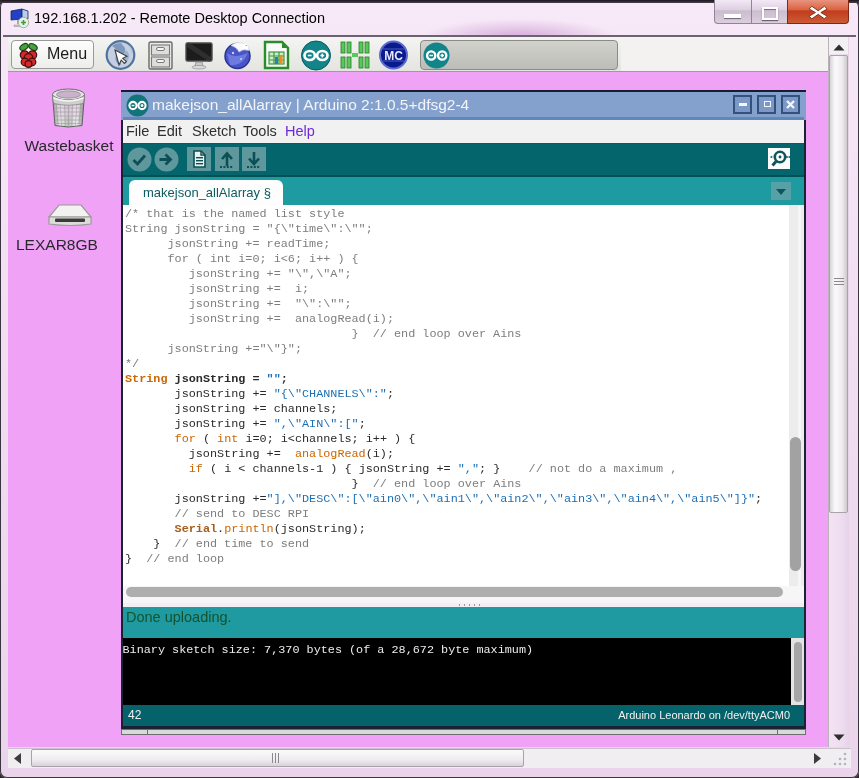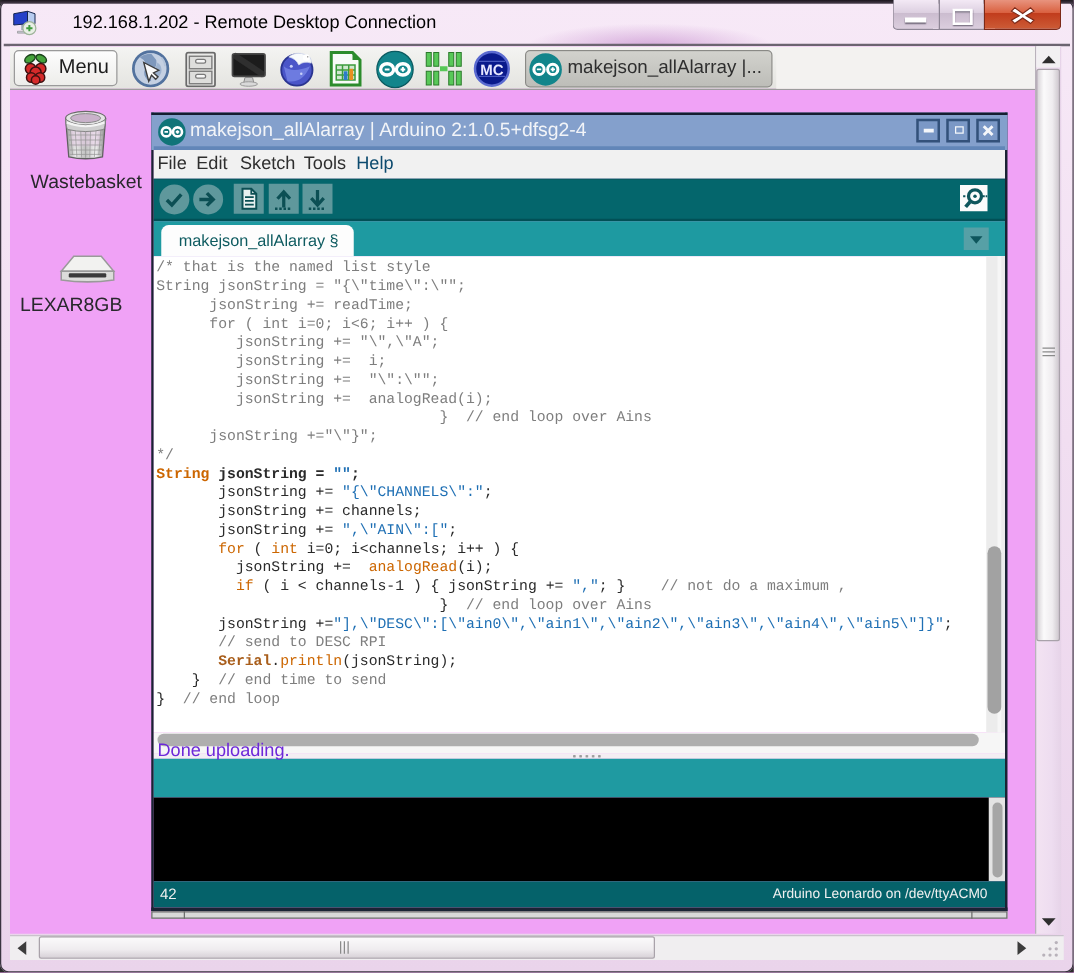--- a/index.html
+++ b/index.html
@@ -20,21 +20,21 @@
 
 <svg class="abs" style="left:9px;top:8px" width="22" height="22" viewBox="0 0 22 22">
   <polygon points="2,3 13,1 13,11 2,12" fill="#2440c8" stroke="#16264f" stroke-width="0.8"></polygon>
   <polygon points="13,1 19,3 19,11 13,11" fill="#b8ccf0" stroke="#16264f" stroke-width="0.8"></polygon>
   <rect x="8" y="12" width="3" height="4" fill="#9aa6b8"></rect>
   <path d="M5 17 L14 17 L14 18.5 L5 18.5 Z" fill="#c8ccd4" stroke="#888" stroke-width="0.5"></path>
   <circle cx="14.5" cy="14.5" r="5.2" fill="#e9efe6" stroke="#9eb39a" stroke-width="1"></circle>
   <path d="M12 14.5 L17 14.5 M14.5 12 L14.5 17" stroke="#3f9c3f" stroke-width="1.6"></path>
 </svg>
 
-<div class="abs" style="left:34px;top:10px;font-size:14.5px;color:#000;margin-left:24px;">192.168.1.202 - Remote Desktop Connection</div>
+<div class="abs" style="left:34px;top:10px;font-size:14.5px;color:#000;">192.168.1.202 - Remote Desktop Connection</div>
 
 <div class="abs" style="left:714px;top:0;width:38px;height:24px;background:linear-gradient(180deg,#f3e9f5,#dccfe0 45%,#cbbccf 46%,#dbcede);border:1px solid #8e8696;border-top:none;border-radius:0 0 0 4px;box-sizing:border-box;"></div>
 <div class="abs" style="left:751px;top:0;width:37px;height:24px;background:linear-gradient(180deg,#f3e9f5,#dccfe0 45%,#cbbccf 46%,#dbcede);border:1px solid #8e8696;border-top:none;box-sizing:border-box;"></div>
 <div class="abs" style="left:787px;top:0;width:62px;height:24px;background:linear-gradient(180deg,#e8937e,#d9603f 45%,#c13c1c 46%,#cc5b36);border:1px solid #7c2918;border-top:none;border-radius:0 0 4px 0;box-sizing:border-box;"></div>
 <div class="abs" style="left:724px;top:14px;width:17px;height:4px;background:#fff;box-shadow:0 1px 1px #6c6475;"></div>
 <div class="abs" style="left:762px;top:7px;width:12px;height:9px;border:2px solid #fff;box-shadow:0 1px 1px #6c6475, inset 0 1px 1px #6c6475;"></div>
 <svg class="abs" style="left:806px;top:4px" width="24" height="17" viewBox="0 0 24 17">
   <path d="M5 2 L12 7 L19 2 L22 5 L15 9 L22 13 L19 16 L12 11 L5 16 L2 13 L9 9 L2 5 Z" fill="#ffffff" stroke="#7c2918" stroke-width="1" transform="scale(0.9) translate(1.5,0.5)"></path>
 </svg>
 
@@ -135,21 +135,20 @@
   <div class="abs" style="left:412px;top:3px;width:198px;height:30px;background:linear-gradient(180deg,#d2d2cd,#bdbdb8);border:1px solid #8a8a86;border-radius:4px;box-sizing:border-box;"></div>
   <svg class="abs" style="left:415px;top:5px" width="27" height="27" viewBox="0 0 27 27">
     <circle cx="13.5" cy="13.5" r="13" fill="#12858b"></circle>
     <g stroke="#ffffff" stroke-width="2.4" fill="none">
       <circle cx="8.2" cy="13.5" r="4.1"></circle>
       <circle cx="19.2" cy="13.5" r="4.1"></circle>
     </g>
     <path d="M6.5 13.5 L10 13.5" stroke="#fff" stroke-width="1.5"></path>
     <path d="M17.5 13.5 L21 13.5 M19.2 11.8 L19.2 15.2" stroke="#fff" stroke-width="1.5"></path>
   </svg>
-  <div class="abs" style="left:446px;top:8px;width:160px;font-size:15px;color:#2e2e2e;white-space:nowrap;overflow:hidden;">makejson_allAlarray |...</div>
 
   <svg class="abs" style="left:41px;top:49px" width="39" height="43" viewBox="0 0 39 43">
     <defs>
       <linearGradient id="met" x1="0" y1="0" x2="1" y2="0">
         <stop offset="0" stop-color="#9a9a9a"></stop>
           <stop offset="0.25" stop-color="#e8e8e8"></stop>
         <stop offset="0.5" stop-color="#c0c0c0"></stop>
           <stop offset="0.75" stop-color="#f0f0f0"></stop>
         <stop offset="1" stop-color="#8a8a8a"></stop>
       </linearGradient>
@@ -198,21 +197,21 @@
     <div class="abs" style="left:642.5px;top:10.5px;width:7px;height:6.5px;border:1.8px solid #f4f6fa;box-sizing:border-box;"></div>
     <svg class="abs" style="left:663px;top:8px" width="13" height="13" viewBox="0 0 13 13">
       <path d="M3 3 L10 10 M10 3 L3 10" stroke="#f4f6fa" stroke-width="2.3"></path>
     </svg>
 
     <div class="abs" style="left:2px;top:30px;width:681px;height:23px;background:#f1f1f1;"></div>
     <div class="abs" style="left:5px;top:33px;font-size:14.5px;color:#2e2e2e;">File</div>
     <div class="abs" style="left:36px;top:33px;font-size:14.5px;color:#2e2e2e;">Edit</div>
     <div class="abs" style="left:71px;top:33px;font-size:14.5px;color:#2e2e2e;text-align:right;">Sketch</div>
     <div class="abs" style="left:122px;top:33px;font-size:14.5px;color:#2e2e2e;">Tools</div>
-    <div class="abs" style="left:164px;top:33px;font-size:14.5px;color:#0c4a6e;">Help</div>
+    <div class="abs" style="left:164px;top:33px;font-size:14.5px;color:#6d28d9;">Help</div>
 
     <div class="abs" style="left:2px;top:53px;width:681px;height:34px;background:#04666c;border-top:1px solid #0a5a60;border-bottom:2px solid #015056;box-sizing:border-box;"></div>
 
     <svg class="abs" style="left:6px;top:57px" width="25" height="25" viewBox="0 0 25 25">
       <circle cx="12.5" cy="12.5" r="12" fill="#5f989c"></circle>
       <path d="M6.5 13 L10.5 17 L18 8.5" stroke="#0c4f54" stroke-width="2.8" fill="none"></path>
     </svg>
 
     <svg class="abs" style="left:33px;top:57px" width="25" height="25" viewBox="0 0 25 25">
       <circle cx="12.5" cy="12.5" r="12" fill="#5f989c"></circle>
@@ -303,23 +302,24 @@
     <div class="abs" style="left:677px;top:115px;width:3px;height:381px;background:#f6f6f6;"></div>
     <div class="abs" style="left:669px;top:347px;width:11px;height:134px;background:#a2a2a2;border-radius:6px;"></div>
 
     <div class="abs" style="left:2px;top:496px;width:681px;height:17px;background:#f6f6f6;"></div>
     <div class="abs" style="left:5px;top:497px;width:657px;height:10px;background:#aeaeae;border-radius:5px;"></div>
 
     <div class="abs" style="left:2px;top:513px;width:681px;height:4px;background:#f3eef3;"></div>
     <div class="abs" style="left:336px;top:514px;width:26px;height:2px;background-image:radial-gradient(circle,#9a9a9a 35%,transparent 40%);background-size:5px 2px;"></div>
 
     <div class="abs" style="left:2px;top:517px;width:681px;height:31px;background:#1f9aa1;"></div>
-    <div class="abs" style="left:5px;top:503px;font-size:14.5px;color:#6d28d9;">Done uploading.</div>
+    <div class="abs" style="left:5px;top:519px;font-size:14.5px;color:#14532d;">Done uploading.</div>
 
     <div class="abs" style="left:2px;top:548px;width:681px;height:67px;background:#000;"></div>
+    <div class="abs mono" style="left:1.5px;top:553px;font-size:11.8px;color:#ececec;">Binary sketch size: 7,370 bytes (of a 28,672 byte maximum)</div>
     <div class="abs" style="left:670px;top:548px;width:13px;height:67px;background:#e4e4e4;"></div>
     <div class="abs" style="left:673px;top:552px;width:8px;height:60px;background:#a6a6a6;border-radius:4px;"></div>
 
     <div class="abs" style="left:2px;top:615px;width:681px;height:21px;background:#05626a;"></div>
     <div class="abs" style="left:7px;top:618px;font-size:12px;color:#f0f0f0;">42</div>
     <div class="abs" style="left:0;top:619px;width:669px;text-align:right;font-size:11px;color:#f0f0f0;">Arduino Leonardo on /dev/ttyACM0</div>
 
     <div class="abs" style="left:0;top:636px;width:685px;height:3px;background:#1a2334;"></div>
     <div class="abs" style="left:0;top:639px;width:685px;height:6px;background:#d9d9d9;border:1px solid #6e6e6e;box-sizing:border-box;"></div>
     <div class="abs" style="left:26px;top:639px;width:1px;height:6px;background:#6e6e6e;"></div>

